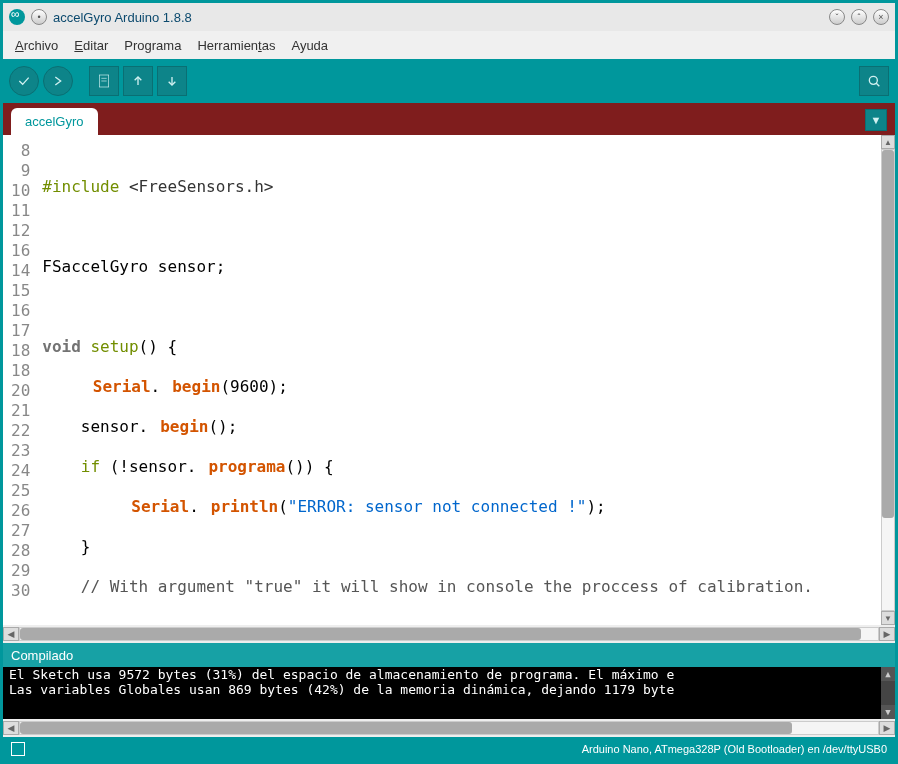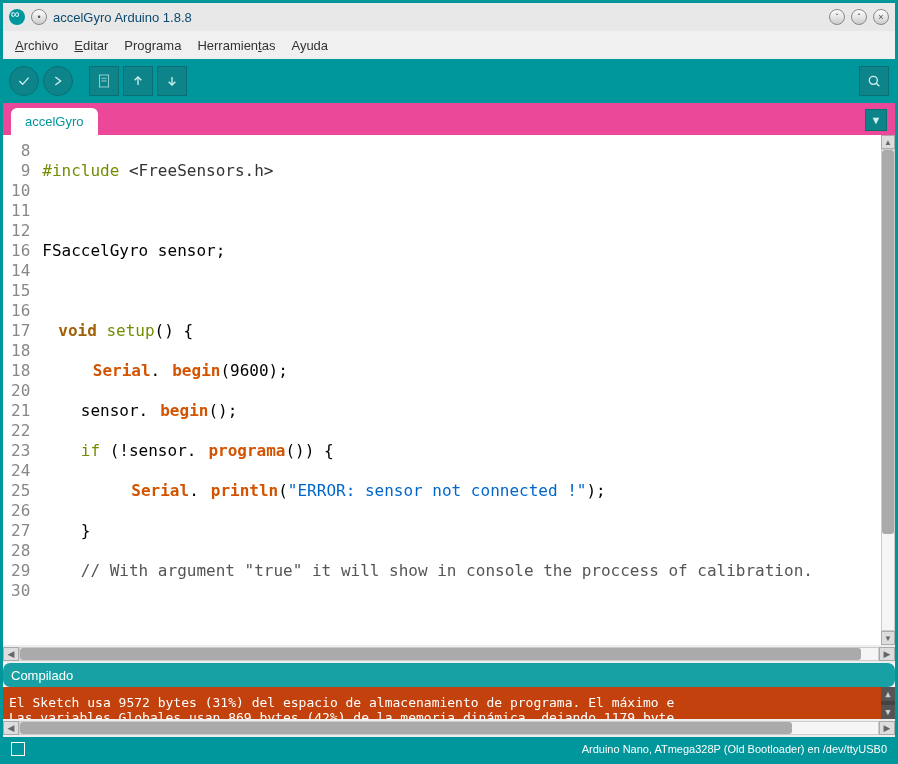--- a/index.html
+++ b/index.html
@@ -18,44 +18,44 @@
 .menuitem { padding: 4px 8px; cursor: pointer; }
 .ul { text-decoration: underline; }
 
 .toolbar { background: #00979C; height: 44px; display: flex; align-items: center; padding: 0 6px; gap: 4px; }
 .tbtn { width: 30px; height: 30px; border-radius: 50%; background: #0d8489; border: 1px solid #0a6f73; display: flex; align-items: center; justify-content: center; cursor: pointer; color: #d0f0f0; }
 .tbtn svg { width: 16px; height: 16px; stroke: #d0f0f0; fill: none; stroke-width: 2; }
 .tbtn-sq { width: 30px; height: 30px; background: #0d8489; border: 1px solid #0a6f73; display: flex; align-items: center; justify-content: center; cursor: pointer; }
 .tbtn-sq svg { width: 16px; height: 16px; stroke: #d0f0f0; fill: #d0f0f0; stroke-width: 1; }
 .toolbar-right { margin-left: auto; }
 
-.tabbar { background: #ec4899; height: 32px; display: flex; align-items: flex-end; padding: 0 8px; }
+.tabbar { background: #7f1d1d; height: 32px; display: flex; align-items: flex-end; padding: 0 8px; }
 .tab { background: #fff; border-radius: 6px 6px 0 0; padding: 6px 14px; font-size: 13px; color: #00979C; cursor: pointer; }
 .tab-menu { margin-left: auto; width: 22px; height: 22px; background: #0d8489; border: 1px solid #0a6f73; display: flex; align-items: center; justify-content: center; cursor: pointer; margin-bottom: 4px; color: #d0f0f0; font-size: 11px; }
 
 .editor { flex: 1; background: #fff; overflow: auto; font-family: 'Monaco','Consolas',monospace; font-size: 16px; line-height: 20px; position: relative; display: flex; }
 .gutter { background: #fff; color: #888; text-align: right; padding: 6px 4px 6px 8px; user-select: none; }
 .gutter div { height: 20px; }
-.code { padding: 6px 8px; white-space: pre; color: #000; }
+.code { padding: 22px 8px; white-space: pre; color: #000; }
 .code div { height: 20px; }
-.kw-green { color: #a16207; font-weight: bold; margin-left: 16px; }
+.kw-green { color: #737373; font-weight: bold; }
 .kw-include { color: #728E00; }
 .kw-orange { color: #D35400; font-weight: bold; margin-left: 12px; }
 .str { color: #0066CC; }
 .comment { color: #555; }
 .op { color: #333; }
 
 .editor-scroll { height: 18px; background: #eee; position: relative; display: flex; align-items: center; }
 .scroll-arrow { width: 16px; height: 14px; background: #ddd; border: 1px solid #aaa; font-size: 9px; display: flex; align-items: center; justify-content: center; color: #666; cursor: pointer; }
 .scroll-track { flex: 1; height: 14px; background: #f5f5f5; border: 1px solid #ccc; position: relative; }
 .scroll-thumb { background: #aaa; height: 100%; border-radius: 3px; }
 
-.statusbar { background: #17A1A5; height: 24px; display: flex; align-items: center; padding: 0 8px; color: #fff; font-size: 13px; border-radius: 7px; }
-
-.console { background: #c2410c; color: #fff; font-family: 'Monaco','Consolas',monospace; font-size: 13px; padding: 8px 6px; height: 32px; overflow: hidden; white-space: nowrap; position: relative; }
+.statusbar { background: #17A1A5; height: 24px; display: flex; align-items: center; padding: 0 8px; color: #fff; font-size: 13px; }
+
+.console { background: #000000; color: #fff; font-family: 'Monaco','Consolas',monospace; font-size: 13px; padding: 0 6px; height: 52px; overflow: hidden; white-space: nowrap; position: relative; }
 .console-scroll { width: 14px; position: absolute; right: 0; top: 0; bottom: 0; background: #333; display: flex; flex-direction: column; }
 .console-scroll .sa { height: 14px; background: #555; font-size: 9px; color: #ccc; display: flex; align-items: center; justify-content: center; cursor: pointer; }
 .console-scroll .st { flex: 1; background: #444; }
 
 .footer { background: #00979C; height: 24px; display: flex; align-items: center; justify-content: space-between; padding: 0 8px; color: #fff; font-size: 11px; }
 .footer-left-icon { width: 14px; height: 14px; border: 1px solid #fff; margin-right: auto; }
 
 .vscroll { width: 14px; background: #eee; display: flex; flex-direction: column; }
 .vscroll .sa { height: 14px; background: #ddd; border: 1px solid #aaa; font-size: 8px; color: #666; display: flex; align-items: center; justify-content: center; cursor: pointer; }
 .vscroll .st { flex: 1; background: #f5f5f5; border: 1px solid #ccc; position: relative; }

